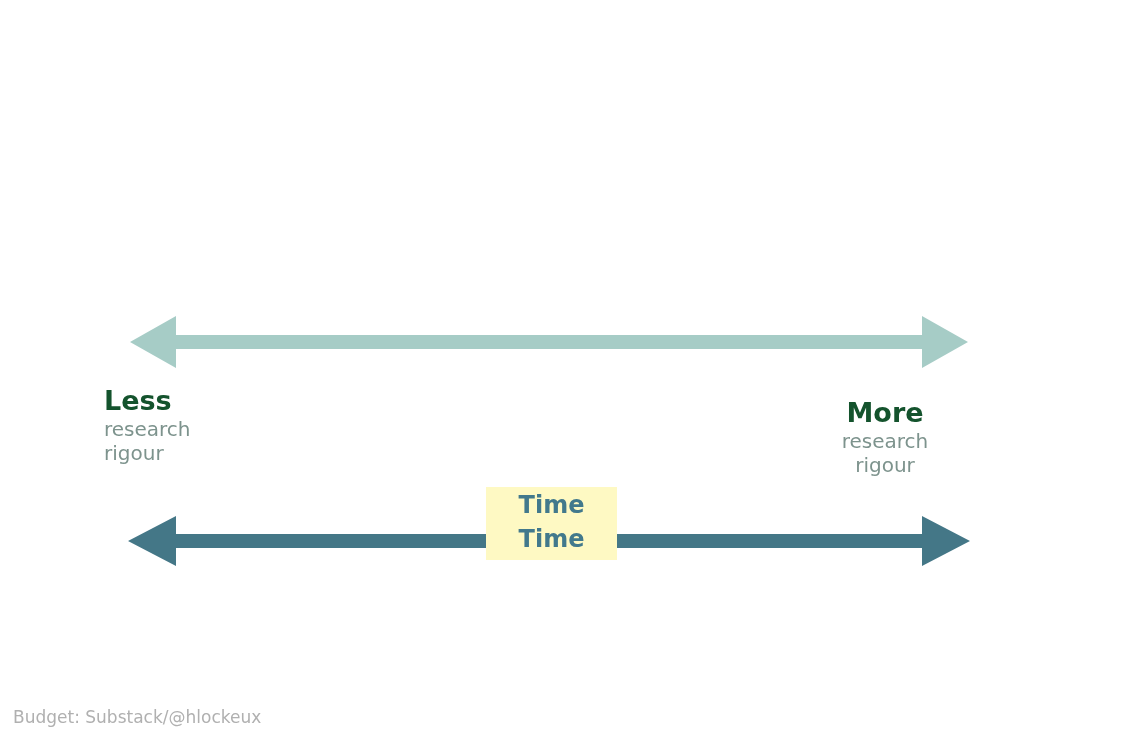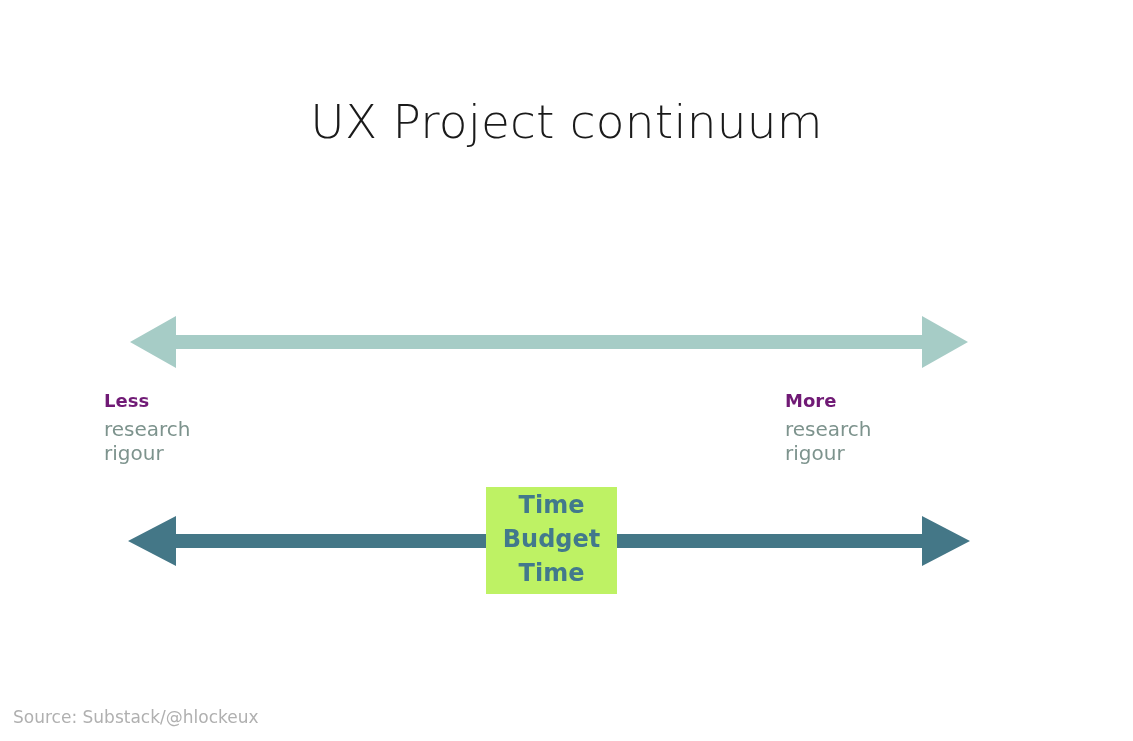--- a/index.html
+++ b/index.html
@@ -46,52 +46,52 @@
   }
 
   
   .endpoint-label {
     position: absolute;
     font-family: "DejaVu Sans", sans-serif;
     line-height: 24px;
   }
   .endpoint-label .strong {
     display: block;
-    font-size: 18px;
+    font-size: 27px;
     font-weight: bold;
-    color: #701a75;
+    color: #14532d;
     line-height: 30px;
     margin-bottom: 1px;
   }
   .endpoint-label .sub {
     display: block;
     font-size: 20px;
     font-weight: 400;
     color: #7d938d;
     line-height: 24px;
   }
   .label-left {
     left: 104px;
     top: 386px;
     text-align: left;
   }
   .label-right {
     left: 785px;
-    top: 386px;
+    top: 398px;
     width: 200px;
-    text-align: left;
+    text-align: center;
   }
 
   
   .center-stack {
     position: absolute;
     left: 486px;
     top: 487px;
     width: 131px;
-    background: #bef264;
+    background: #fef9c3;
     text-align: center;
     font-family: "DejaVu Sans", sans-serif;
     font-size: 24px;
     font-weight: bold;
     color: #42798c;
     line-height: 34px;
     padding: 1px 0 4px 0;
   }
   .center-stack span {
     display: block;
@@ -107,21 +107,20 @@
     font-weight: 400;
     color: #b0b0b0;
     white-space: nowrap;
   }
 </style>
 </head>
 <body>
 
 <div class="slide">
 
-  <div class="title">UX Project continuum</div>
 
   <svg class="arrow-layer" width="1133" height="741" viewBox="0 0 1133 741" xmlns="http://www.w3.org/2000/svg">
 
     <g>
       <polygon fill="#a6ccc6" points="130,342 176,316 176,335 922,335 922,316 968,342 922,368 922,349 176,349 176,368"></polygon>
     </g>
 
     <g>
       <polygon fill="#447787" points="128,541 176,516 176,534 922,534 922,516 970,541 922,566 922,548 176,548 176,566"></polygon>
     </g>
@@ -134,19 +133,18 @@
   </div>
 
   <div class="endpoint-label label-right">
     <span class="strong">More</span>
     <span class="sub">research</span>
     <span class="sub">rigour</span>
   </div>
 
   <div class="center-stack">
     <span>Time</span>
-    <span>Budget</span>
     <span>Time</span>
   </div>
 
-  <div class="footer">Source: Substack/@hlockeux</div>
+  <div class="footer">Budget: Substack/@hlockeux</div>
 
 </div>
 
 </body></html>

